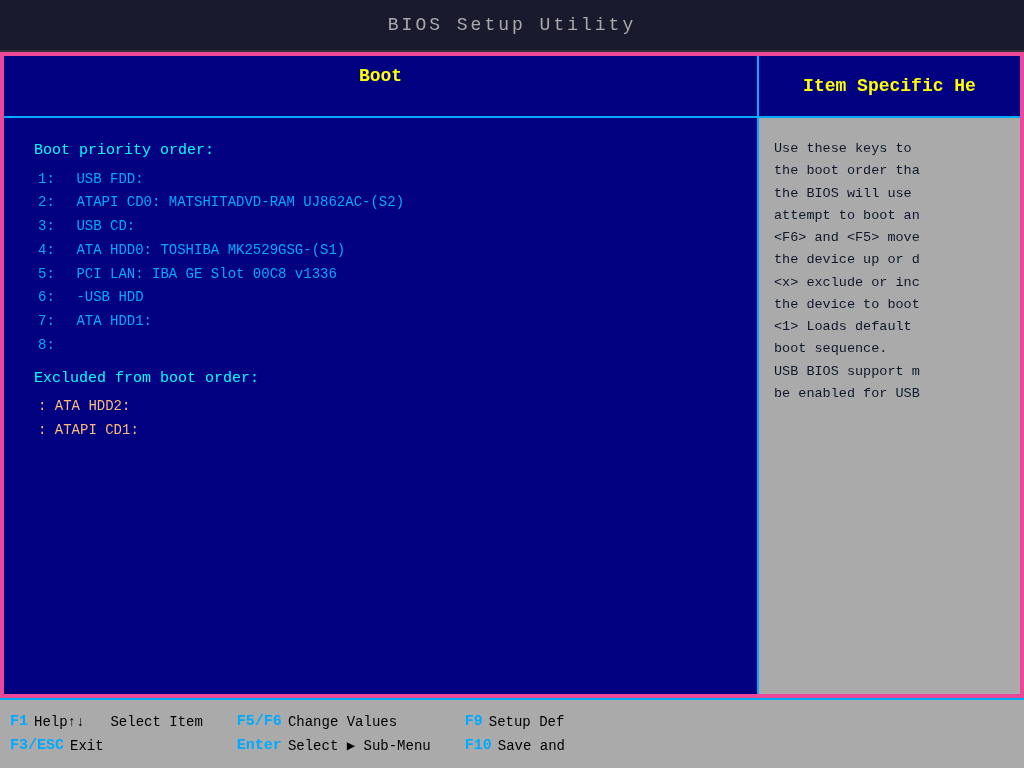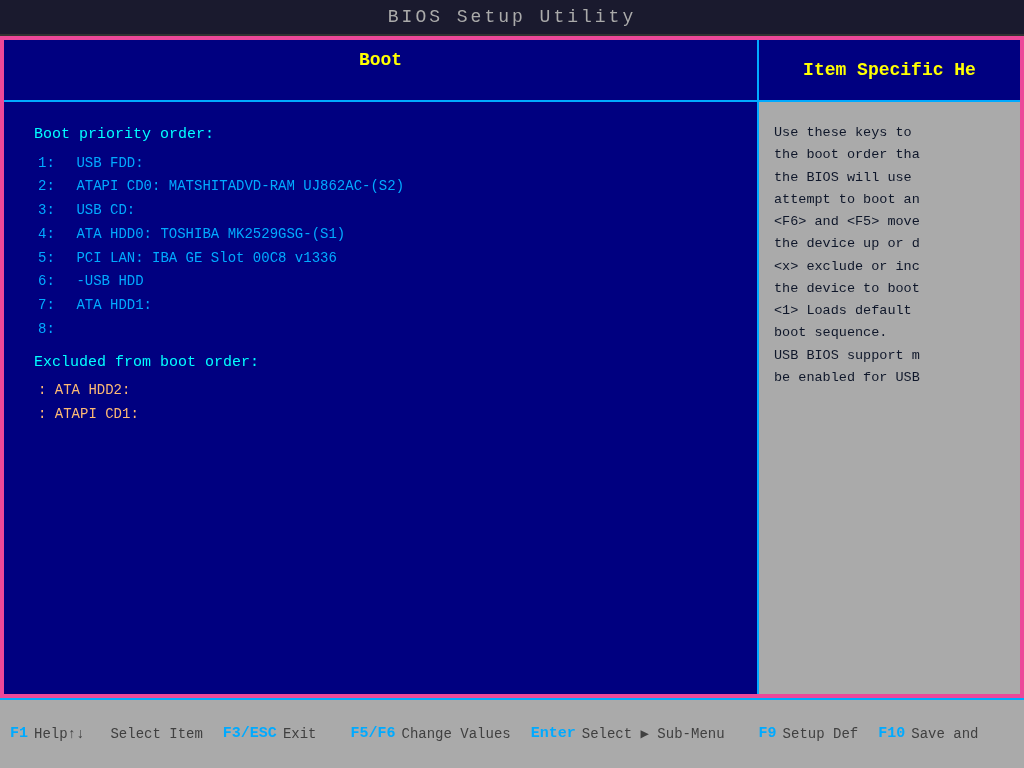--- a/index.html
+++ b/index.html
@@ -9,21 +9,21 @@
       background: #000;
       font-family: 'Courier New', Courier, monospace;
       overflow: hidden;
       display: flex;
       flex-direction: column;
     }
 
     
     #top-bar {
       background: #1a1a2e;
-      height: 36px;
+      height: 52px;
       display: flex;
       align-items: center;
       justify-content: center;
       border-bottom: 2px solid #333;
     }
     #top-bar span {
       color: #aaa;
       font-size: 18px;
       letter-spacing: 3px;
     }
@@ -119,29 +119,29 @@
       border-top: 2px solid #00aaff;
     }
     .footer-key {
       color: #00aaff;
       font-size: 15px;
       font-weight: bold;
       font-family: 'Courier New', monospace;
       white-space: nowrap;
     }
     .footer-desc {
-      color: #404040;
+      color: #000000;
       font-size: 14px;
       font-family: 'Courier New', monospace;
       white-space: nowrap;
       margin-right: 20px;
     }
     .footer-section {
       display: flex;
-      flex-direction: row;
+      flex-direction: column;
       justify-content: center;
       margin-right: 14px;
     }
     .footer-row {
       display: flex;
       align-items: center;
       gap: 6px;
       line-height: 1.6;
     }
 

